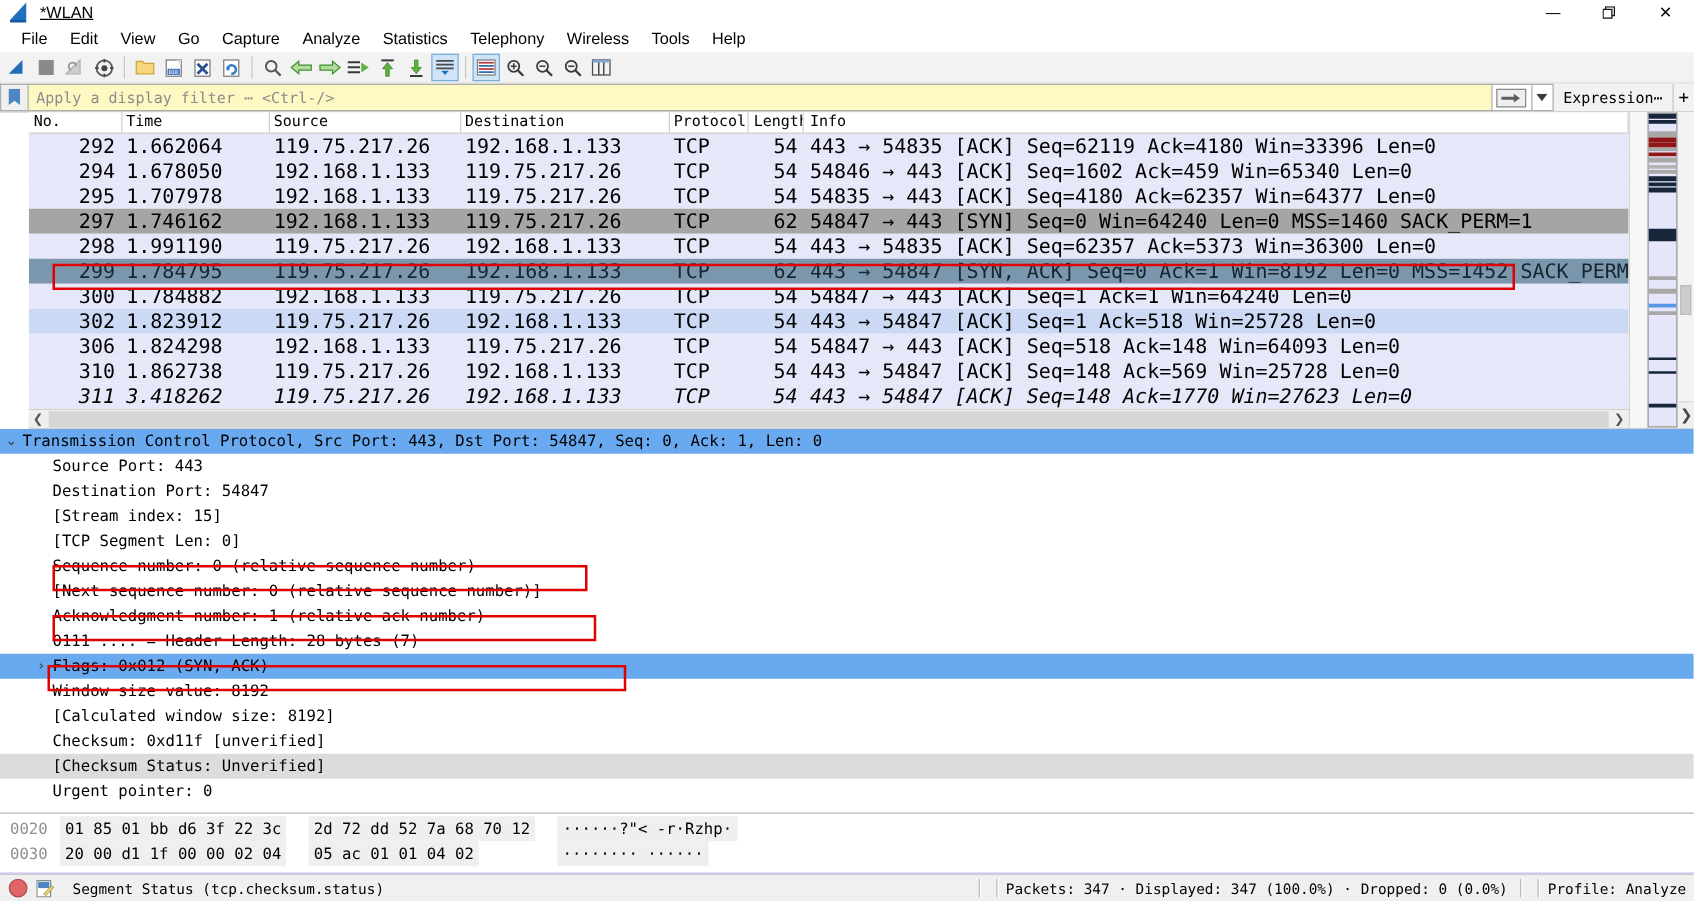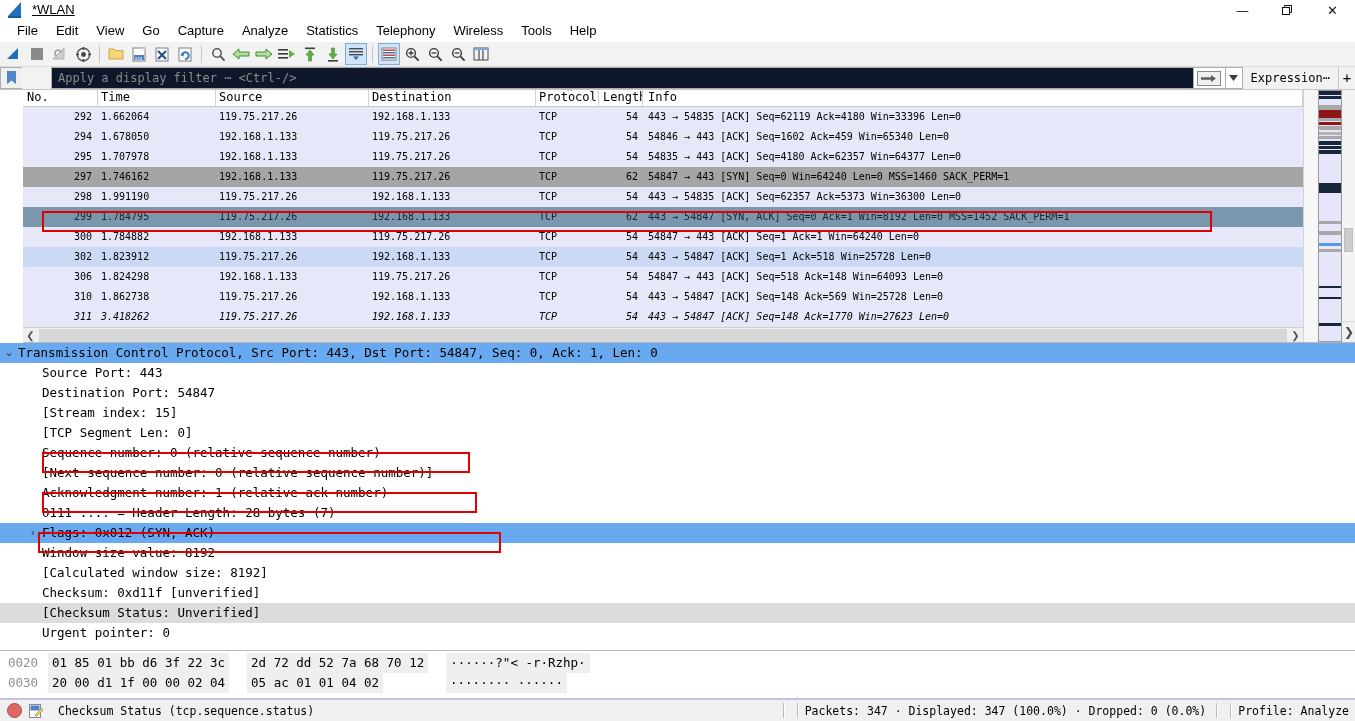--- a/index.html
+++ b/index.html
@@ -130,31 +130,30 @@
     background: #f0f0f0;
     border: 1px solid #adadad;
     border-right: none;
     display: flex;
     align-items: center;
     justify-content: center;
     box-sizing: border-box;
   }
   .filter-input {
     flex: 1;
-    background: #0f172a;
+    background: #fef9c3;
     border: 1px solid #adadad;
     border-right: none;
     display: flex;
     align-items: center;
     padding-left: 6px;
     box-sizing: border-box;
     font-family: "DejaVu Sans Mono", monospace;
     font-size: 12px;
     color: #8c8c8c;
-    margin-left: 29px;
   }
   .filter-arrow-btn {
     width: 32px;
     background: #ffffff;
     border: 1px solid #adadad;
     border-right: none;
     display: flex;
     align-items: center;
     justify-content: center;
     box-sizing: border-box;
@@ -243,21 +242,21 @@
   }
   .rows {
     flex: 1;
     overflow: hidden;
     position: relative;
   }
   .prow {
     height: 20px;
     display: flex;
     font-family: "DejaVu Sans Mono", monospace;
-    font-size: 10px;
+    font-size: 16px;
     line-height: 20px;
     white-space: nowrap;
     color: #000;
   }
   .c-no    { width: 75px;  text-align: right; padding-right: 6px; box-sizing: border-box; }
   .c-time  { width: 118px; padding-left: 3px; box-sizing: border-box; }
   .c-src   { width: 153px; padding-left: 3px; box-sizing: border-box; }
   .c-dst   { width: 167px; padding-left: 3px; box-sizing: border-box; }
   .c-proto { width: 63px;  padding-left: 3px; box-sizing: border-box; }
   .c-len   { width: 44px;  text-align: right; padding-right: 5px; box-sizing: border-box; }
@@ -863,21 +862,21 @@
 
   <div class="statusbar">
     <div class="sb-dot"></div>
     <div class="sb-note">
       <svg width="15" height="14" viewBox="0 0 15 14">
         <rect x="0.5" y="0.5" width="11" height="13" fill="#ffffff" stroke="#8a8a8a"></rect>
         <rect x="1.5" y="1.5" width="9" height="5" fill="#4f86c6"></rect>
         <path d="M6 11 L12.5 4.5 L14 6 L7.5 12.5 Z" fill="#e8d76a" stroke="#9a8d2a" stroke-width="0.7"></path>
       </svg>
     </div>
-    <div class="sb-text">Checksum Status (tcp.sequence.status)</div>
+    <div class="sb-text">Segment Status (tcp.checksum.status)</div>
     <div class="sb-spacer"></div>
     <div class="sb-sep"></div>
     <div class="sb-sep"></div>
     <div class="sb-pack">Packets: 347 · Displayed: 347 (100.0%) · Dropped: 0 (0.0%)</div>
     <div class="sb-sep"></div>
     <div class="sb-sep"></div>
     <div class="sb-prof">Profile: Analyze</div>
   </div>
 
   <div class="hl-box" style="left:42px;  top:211px; width:1170px; height:21px;"></div>

